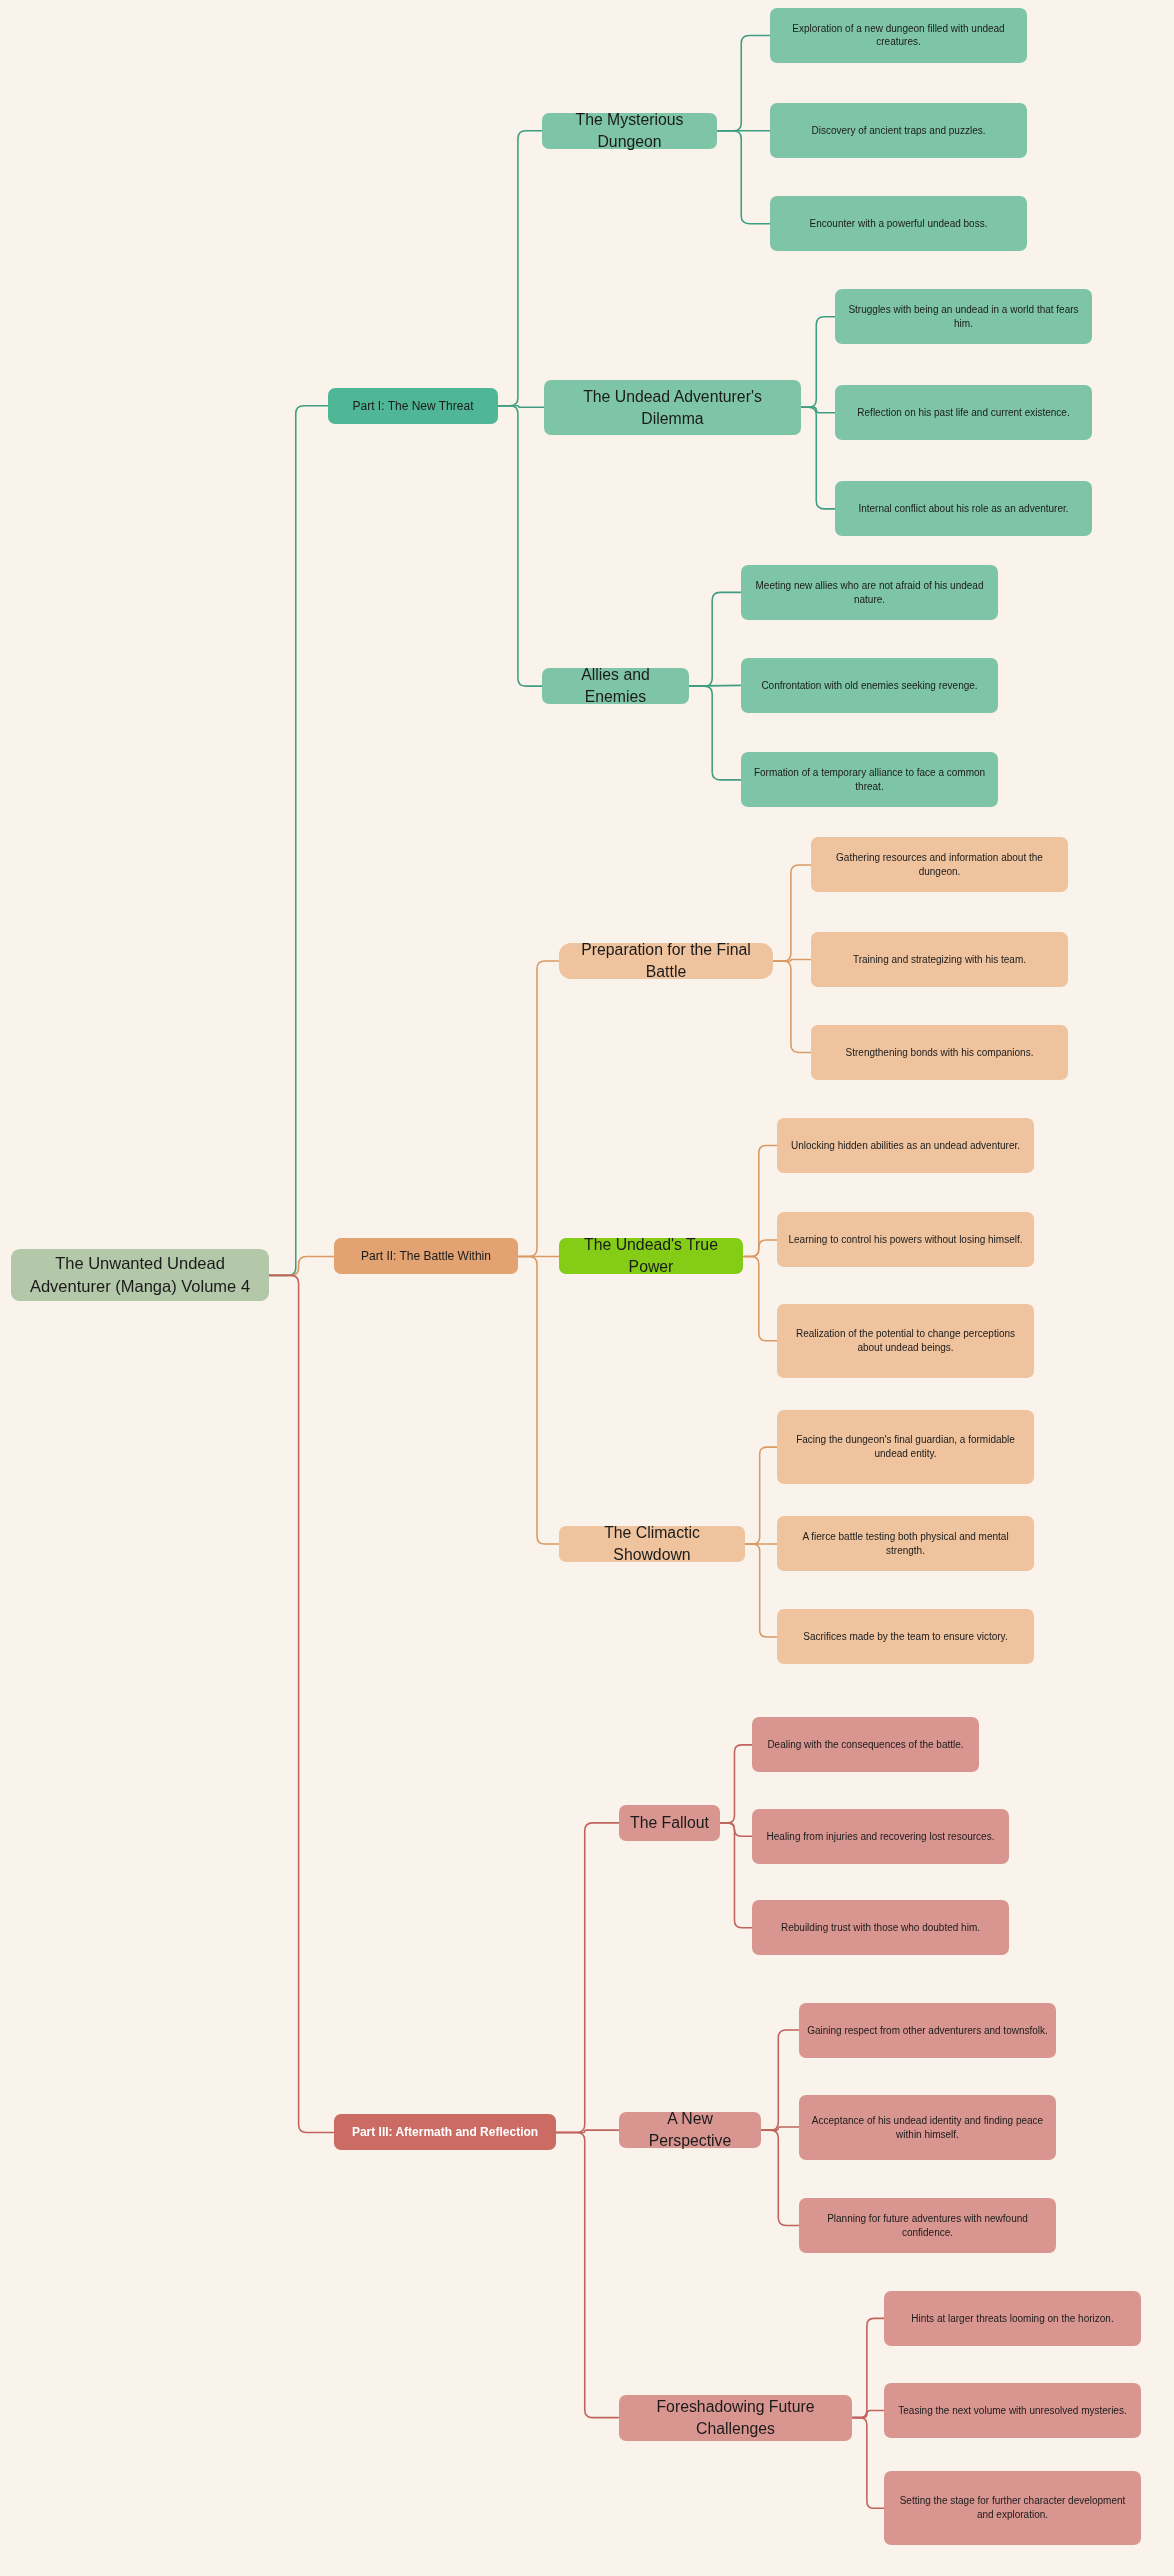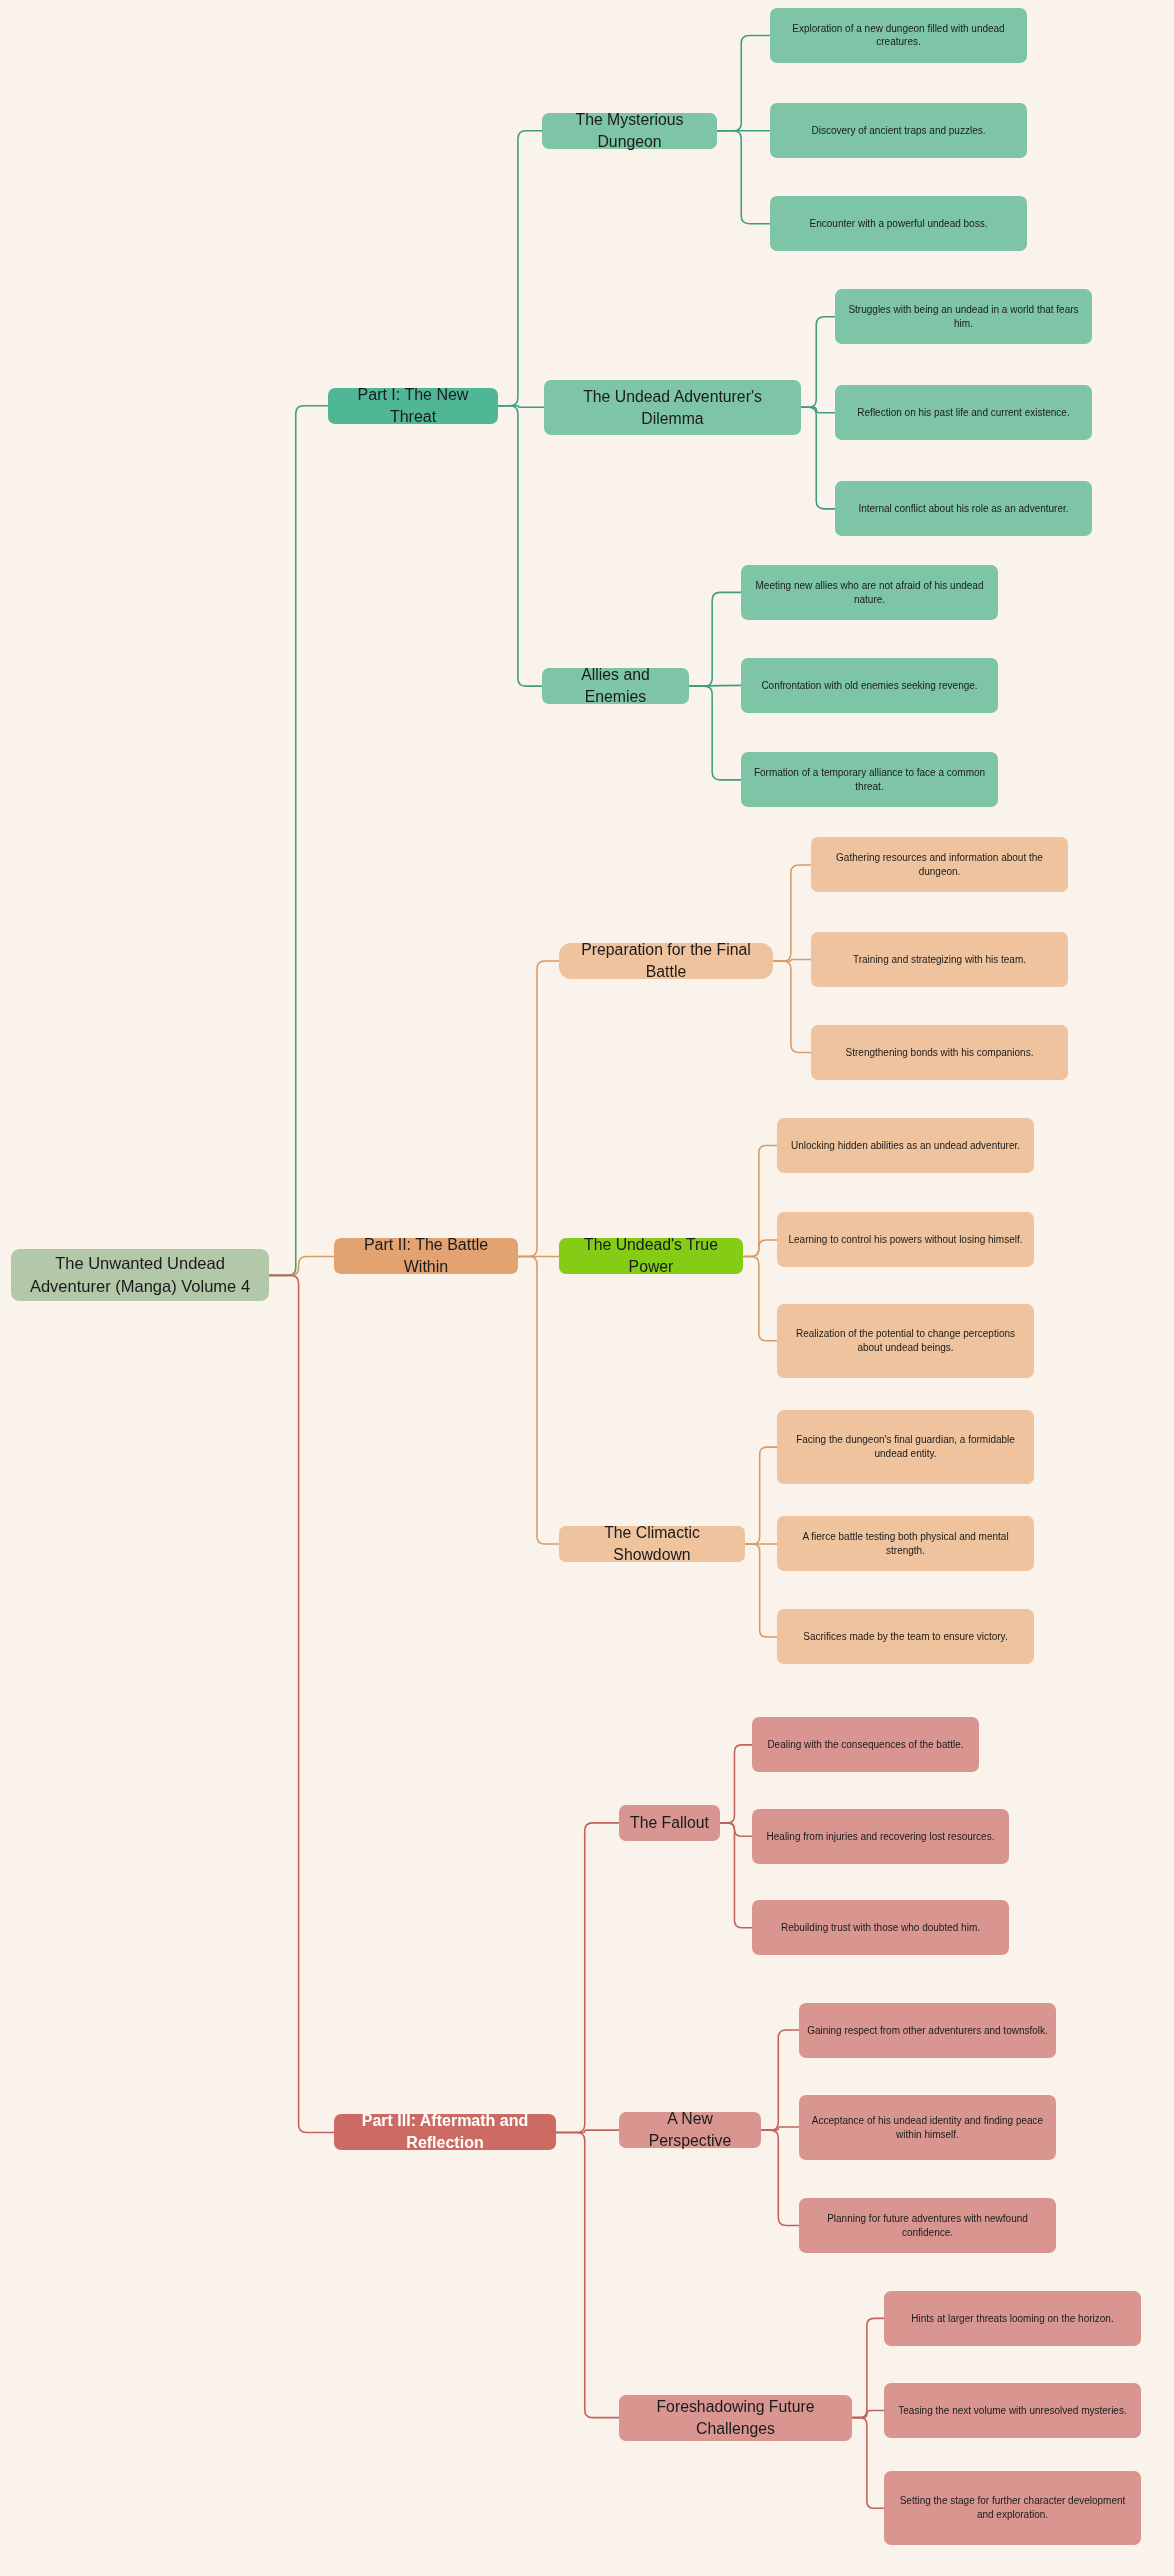--- a/index.html
+++ b/index.html
@@ -31,21 +31,21 @@
     border-radius: 7px;
     padding: 4.7px 7.9px;
     line-height: 1.38;
     color: #1b1b1b;
     white-space: pre-line;
   }
   .node.root {
     border-radius: 8.7px;
     font-size: 16.5px;
   }
-  .node.branch { font-size: 16px; }
+  .node.branch { font-size: 12px; }
   .node.topic  { font-size: 15.8px; }
   .node.leaf   { font-size: 10px; }
   .node.lightText { color: #ffffff; font-weight: bold; }
 </style>
 </head>
 <body style="background: rgb(250, 243, 236);">
 
 <div id="canvas" style="background: rgb(250, 243, 236);">
   <svg id="links" viewBox="0 0 1491 3270" preserveAspectRatio="none">
       <path d="M 342 1619 L 365.3 1619 Q 375.3 1619 375.3 1609 L 375.3 525 Q 375.3 515 385.3 515 L 416 515" fill="none" stroke="#3f9e81" stroke-width="2" stroke-linecap="round"></path>

